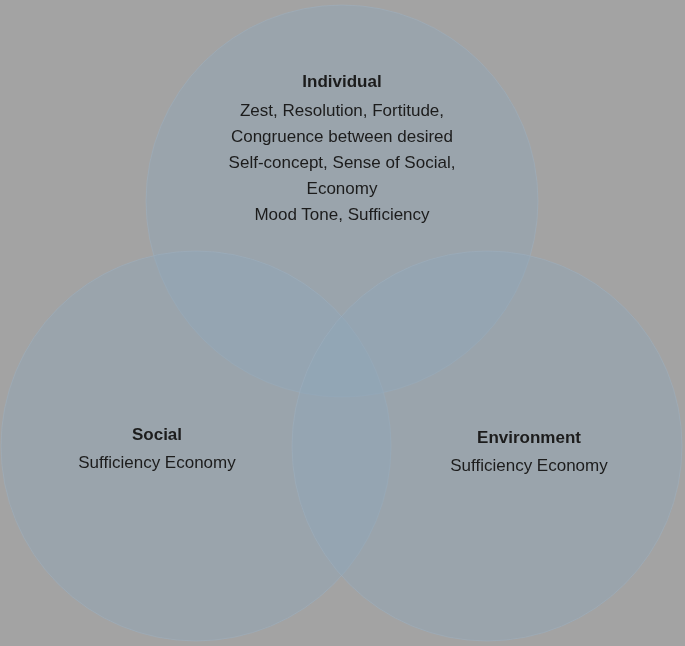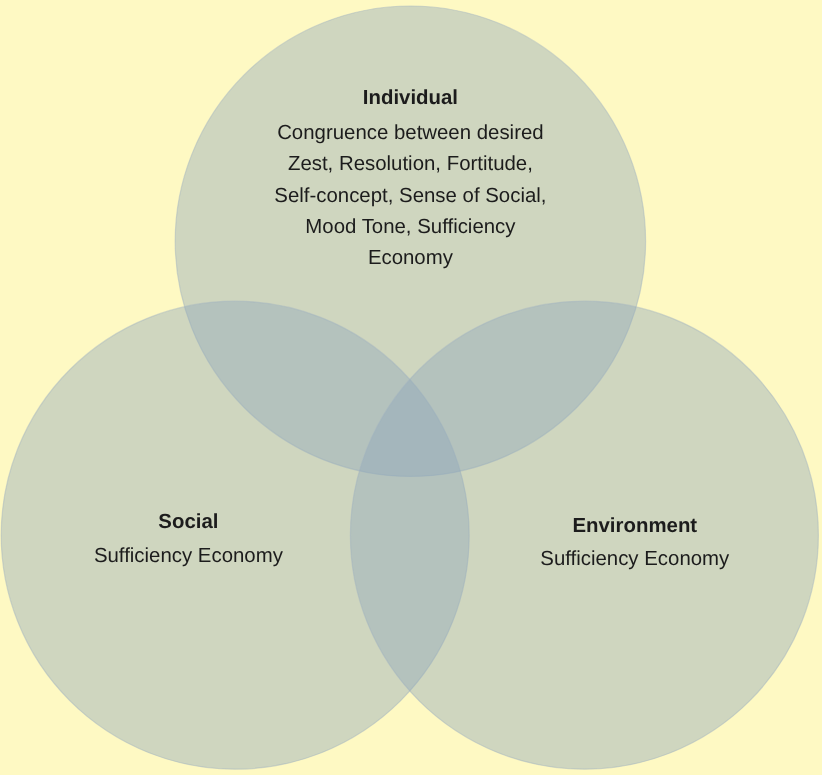--- a/index.html
+++ b/index.html
@@ -4,21 +4,21 @@
 <style>
   html, body {
     margin: 0;
     padding: 0;
     background: #ffffff;
   }
   .stage {
     position: relative;
     width: 685px;
     height: 646px;
-    background: #fef9c3;
+    background: #a3a3a3;
     overflow: hidden;
     font-family: "Liberation Sans", sans-serif;
     color: #1c1c1c;
   }
   .venn-svg {
     position: absolute;
     inset: 0;
     width: 685px;
     height: 646px;
   }
@@ -50,25 +50,25 @@
 
   <svg class="venn-svg" viewBox="0 0 685 646" xmlns="http://www.w3.org/2000/svg">
     <circle cx="342" cy="201" r="196" fill-opacity="0.42" stroke-opacity="0.45" stroke-width="1" fill="#8fa6ba" stroke="#9fb2c2"></circle>
     <circle cx="196" cy="446" r="195" fill-opacity="0.42" stroke-opacity="0.45" stroke-width="1" fill="#8fa6ba" stroke="#9fb2c2"></circle>
     <circle cx="487" cy="446" r="195" fill-opacity="0.42" stroke-opacity="0.45" stroke-width="1" fill="#8fa6ba" stroke="#9fb2c2"></circle>
   </svg>
 
   <div class="label label-individual">
     <div class="title">Individual</div>
     <div class="body">
+      <div class="line">Zest, Resolution, Fortitude,</div>
       <div class="line">Congruence between desired</div>
-      <div class="line">Zest, Resolution, Fortitude,</div>
       <div class="line">Self-concept, Sense of Social,</div>
+      <div class="line">Economy</div>
       <div class="line">Mood Tone, Sufficiency</div>
-      <div class="line">Economy</div>
     </div>
   </div>
 
   <div class="label label-social">
     <div class="title">Social</div>
     <div class="body">
       <div class="line">Sufficiency Economy</div>
     </div>
   </div>
 

